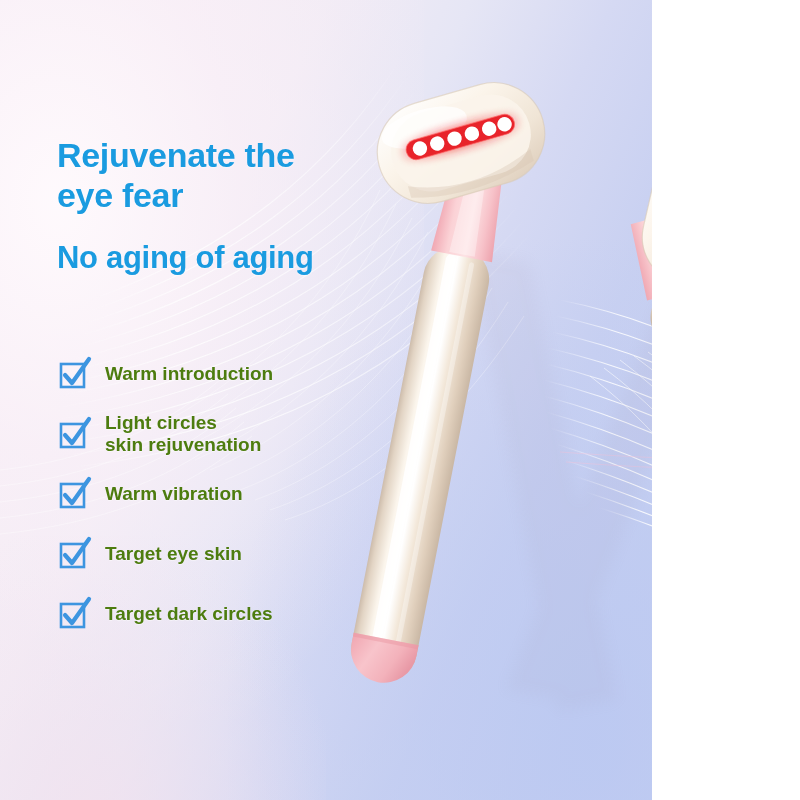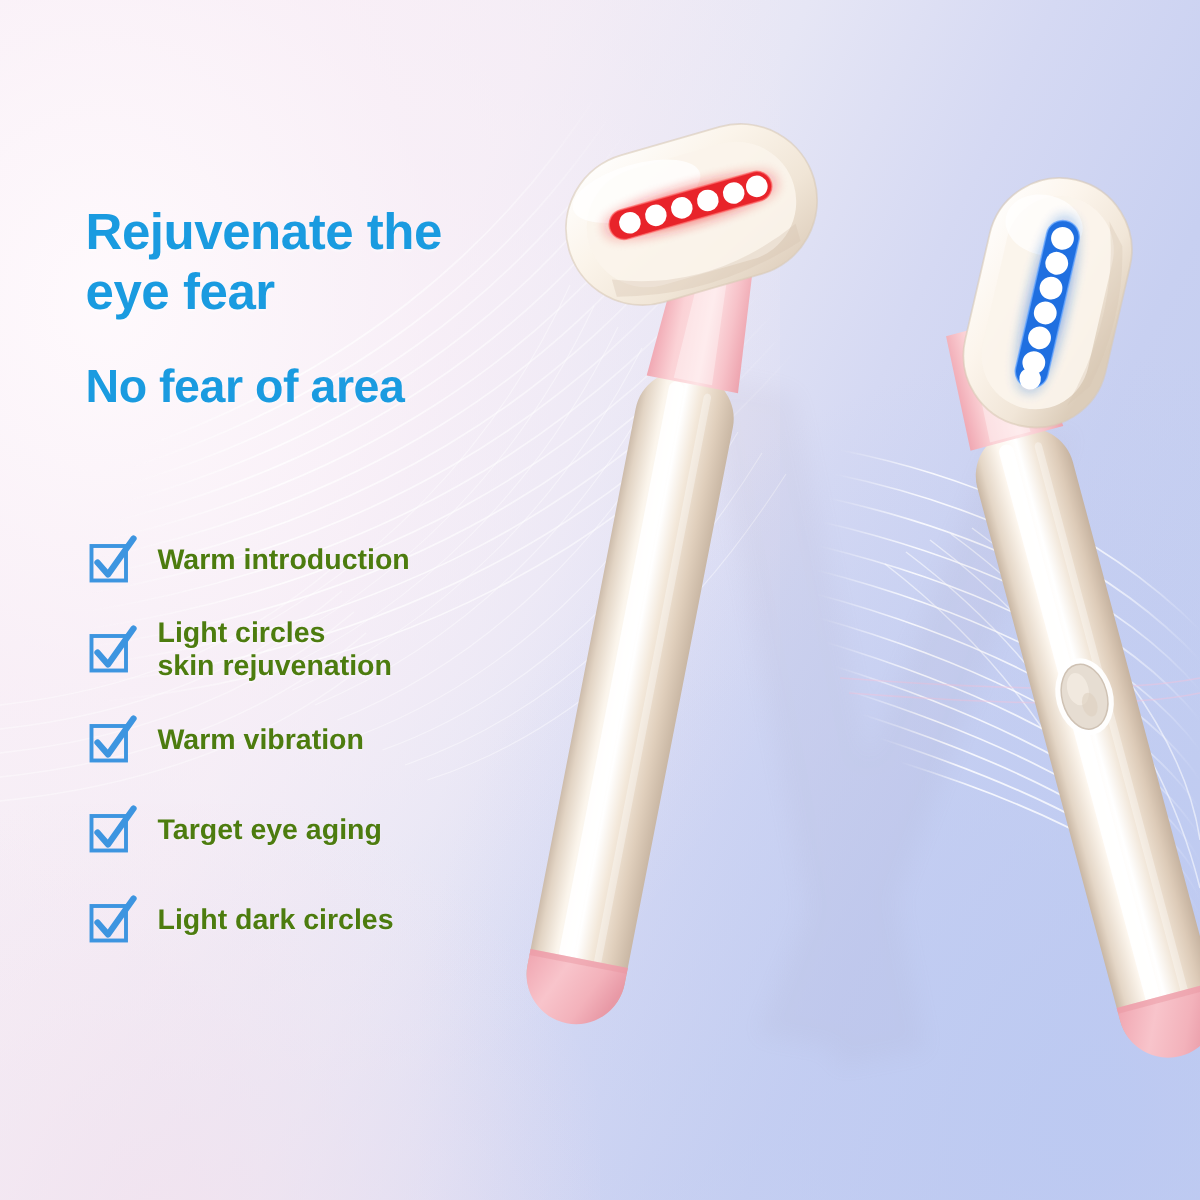--- a/index.html
+++ b/index.html
@@ -2,21 +2,21 @@
 <html><head>
 <meta charset="utf-8">
 <style>
   html, body {
     margin: 0;
     padding: 0;
     background: #ffffff;
   }
   #stage {
     position: relative;
-    width: 800px;
+    width: 652px;
     height: 800px;
     overflow: hidden;
     font-family: "Liberation Sans", sans-serif;
     background: #eeeaf4;
   }
 
   
   .bg-base {
     position: absolute;
     inset: 0;
@@ -414,21 +414,21 @@
 
         <path d="M 728 140 Q 748 200 728 266 L 740 250 Q 752 200 740 154 Z" fill="#d7c6b2" opacity="0.35"></path>
       </g>
     </g>
   </svg>
 
   <div class="headline">
     <div class="headline-line">Rejuvenate the</div>
     <div class="headline-line">eye fear</div>
   </div>
-  <div class="subline">No fear of area</div>
+  <div class="subline">No aging of aging</div>
 
   <div class="features">
 
     <div class="feature">
       <span class="check-icon">
         <svg width="34" height="34" viewBox="0 0 34 34">
           <rect x="3" y="7" width="23" height="23" fill="none" stroke="#3d95e0" stroke-width="2.6"></rect>
           <path d="M 7 18 L 14 26 L 31 2" fill="none" stroke="#3d95e0" stroke-width="4.2" stroke-linecap="round" stroke-linejoin="round"></path>
         </svg>
       </span>
@@ -456,28 +456,28 @@
       <span class="feature-label">Warm vibration</span>
     </div>
 
     <div class="feature">
       <span class="check-icon">
         <svg width="34" height="34" viewBox="0 0 34 34">
           <rect x="3" y="7" width="23" height="23" fill="none" stroke="#3d95e0" stroke-width="2.6"></rect>
           <path d="M 7 18 L 14 26 L 31 2" fill="none" stroke="#3d95e0" stroke-width="4.2" stroke-linecap="round" stroke-linejoin="round"></path>
         </svg>
       </span>
-      <span class="feature-label">Target eye aging</span>
+      <span class="feature-label">Target eye skin</span>
     </div>
 
     <div class="feature">
       <span class="check-icon">
         <svg width="34" height="34" viewBox="0 0 34 34">
           <rect x="3" y="7" width="23" height="23" fill="none" stroke="#3d95e0" stroke-width="2.6"></rect>
           <path d="M 7 18 L 14 26 L 31 2" fill="none" stroke="#3d95e0" stroke-width="4.2" stroke-linecap="round" stroke-linejoin="round"></path>
         </svg>
       </span>
-      <span class="feature-label">Light dark circles</span>
+      <span class="feature-label">Target dark circles</span>
     </div>
 
   </div>
 
 </div>
 
 </body></html>

